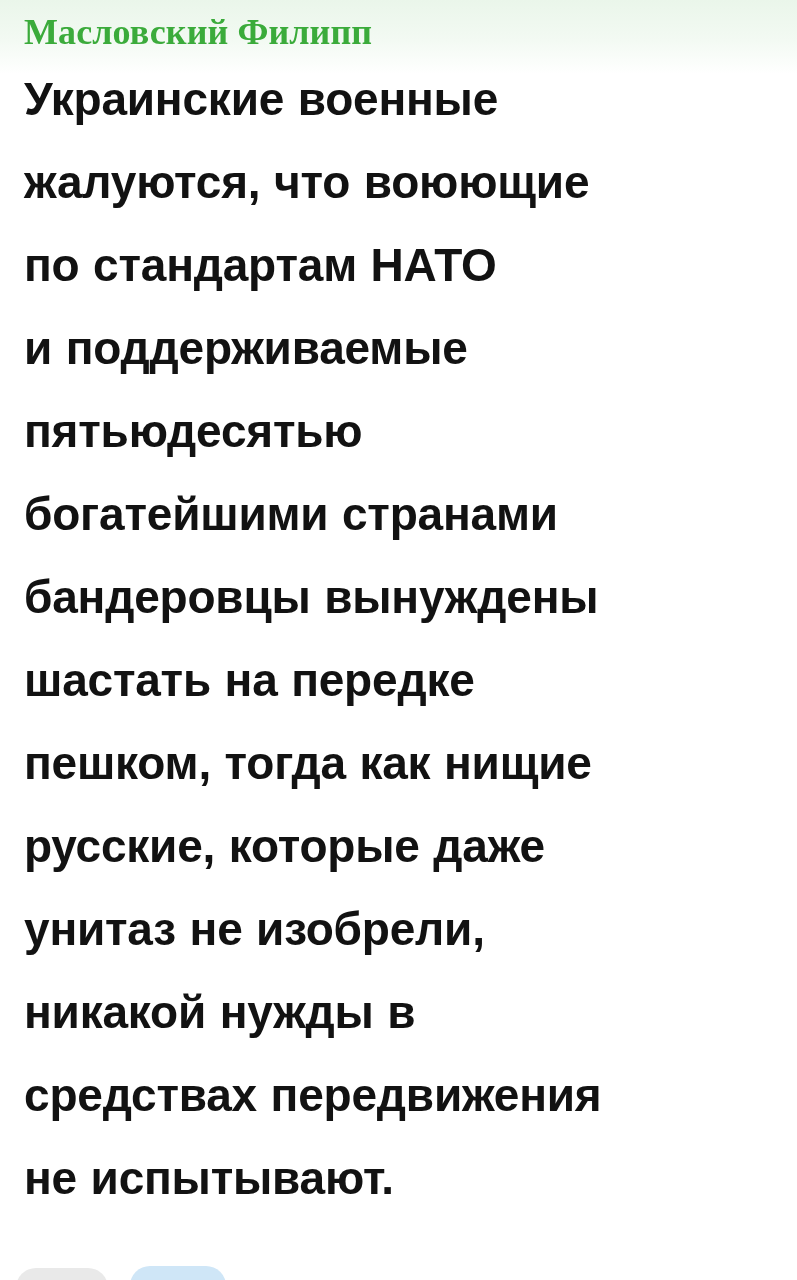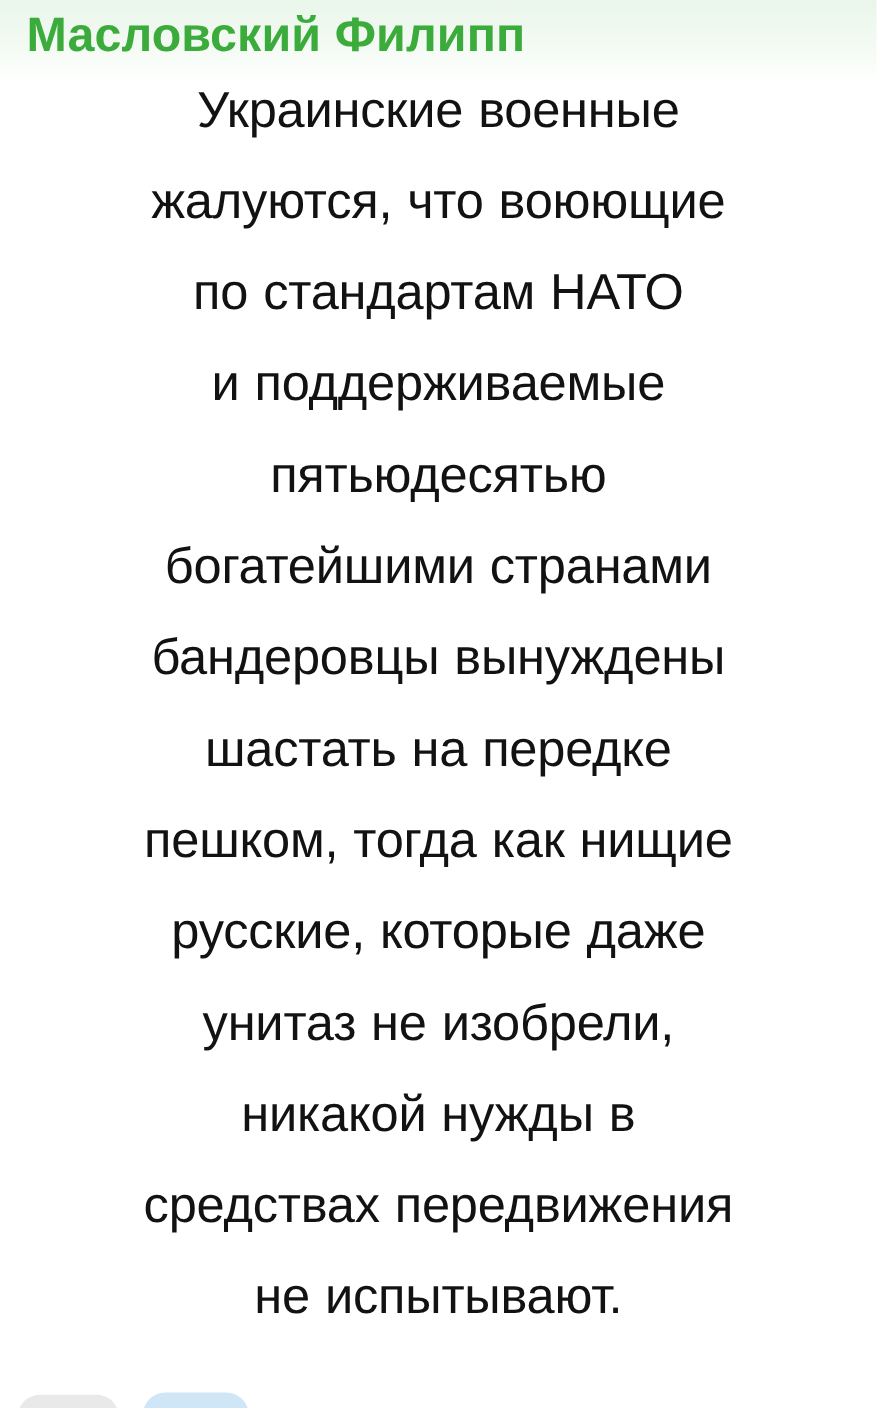--- a/index.html
+++ b/index.html
@@ -30,36 +30,36 @@
     background: linear-gradient(to bottom, #eaf6ea 0%, #f3faf3 55%, #ffffff 100%);
     pointer-events: none;
   }
   .message {
     position: relative;
     padding: 10px 24px 0 24px;
     box-sizing: border-box;
   }
   .author {
     color: #3bab3b;
-    font-size: 44px;
+    font-size: 36px;
     font-weight: bold;
     line-height: 44px;
     letter-spacing: 0.1px;
     white-space: nowrap;
+    font-family: Liberation Serif, serif;
   }
   .body-text {
     margin-top: 4px;
     color: #121212;
     font-size: 46px;
     line-height: 83px;
-    font-weight: 400;
+    font-weight: 700;
     letter-spacing: -0.2px;
     word-spacing: 1px;
     white-space: pre-line;
-    text-align: center;
   }
   
   .bottom-peek {
     position: absolute;
     left: 0;
     bottom: 0;
     width: 797px;
     height: 18px;
     overflow: hidden;
   }

